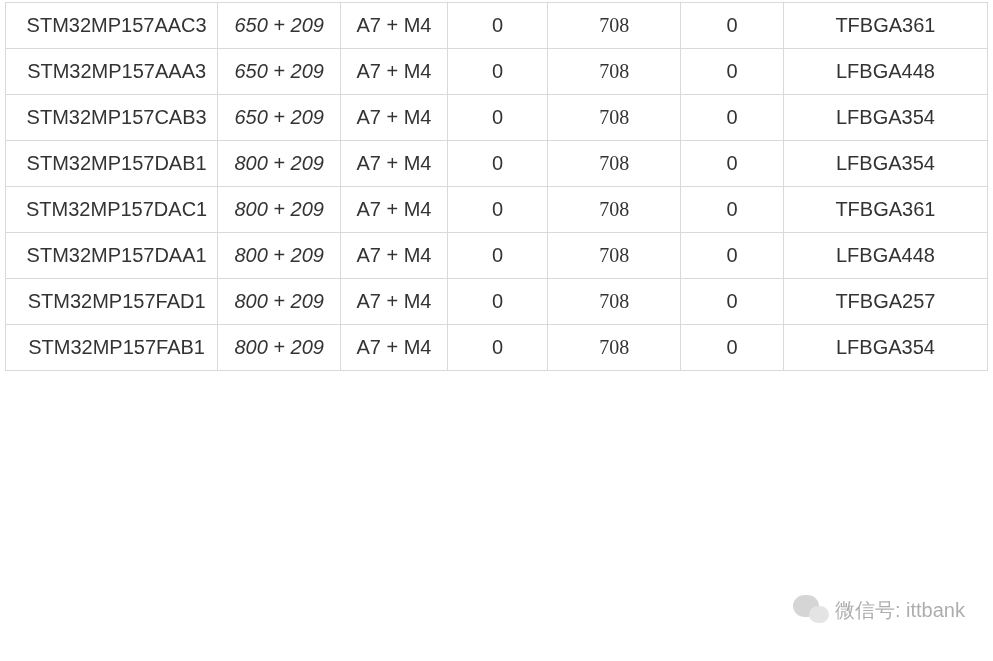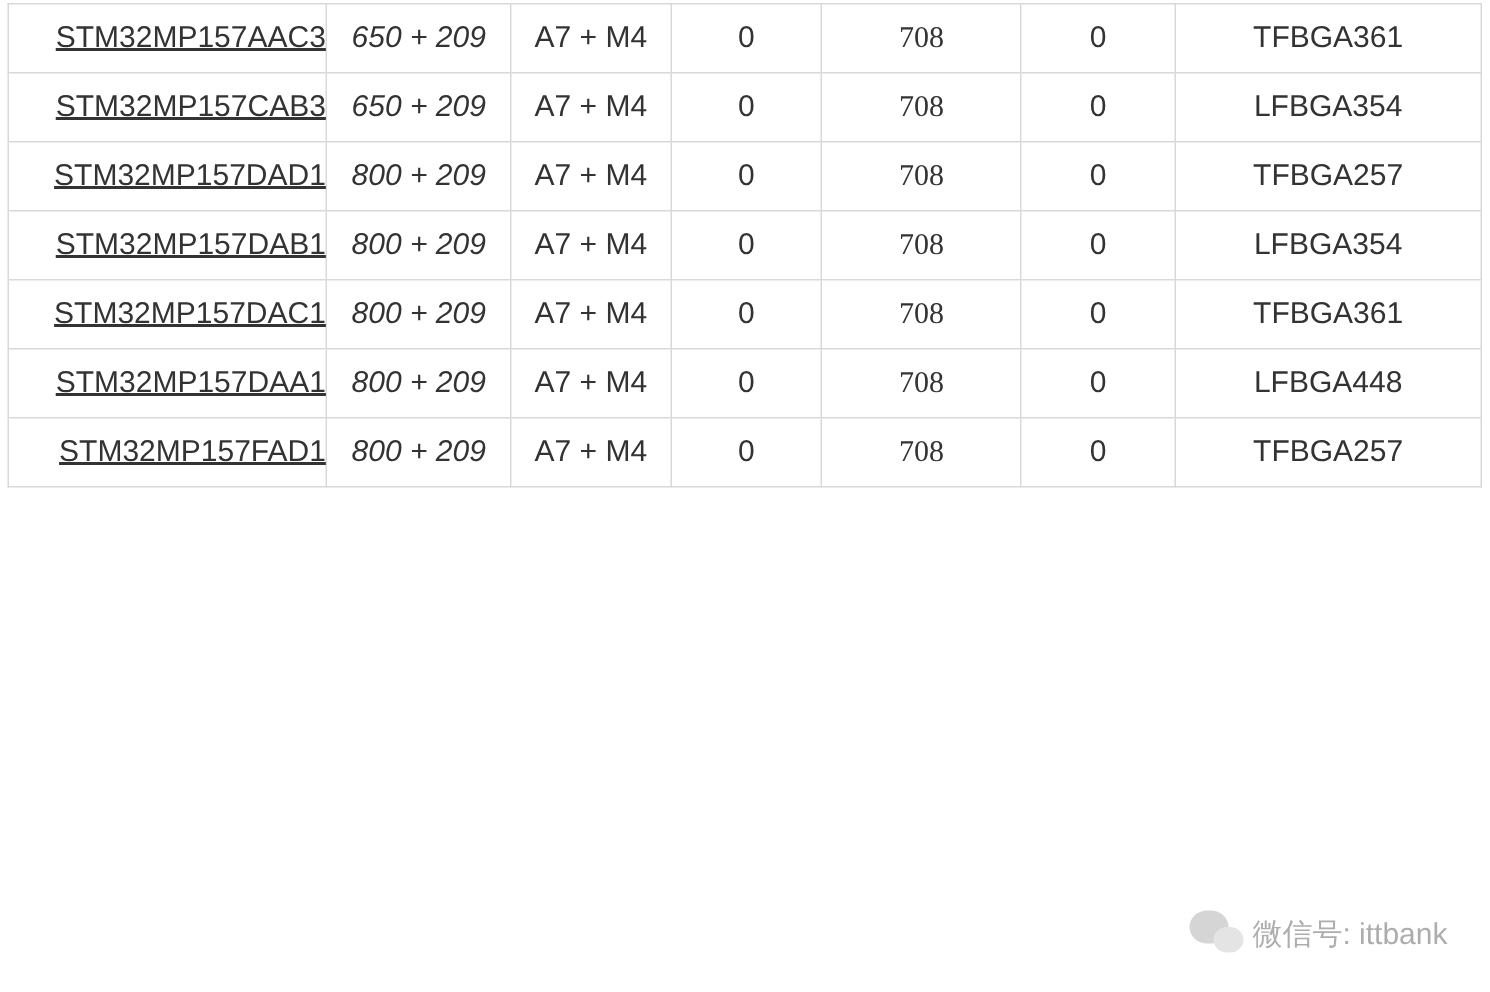--- a/index.html
+++ b/index.html
@@ -23,36 +23,35 @@
     border: 1px solid #d9d9d9;
     height: 45px;
     text-align: center;
     font-size: 20px;
     color: #333;
     vertical-align: middle;
     padding: 0;
   }
   td.part-col {
     padding-left: 10px;
-    text-align: right;
+    text-align: center;
     width: 198px;
-    text-decoration: underline;
   }
   td.freq-col { width: 120px; font-style: italic; }
   td.core-col { width: 104px; }
   td.zero1-col { width: 98px; }
   td.val-col { width: 130px; font-family: Liberation Serif, serif; }
   td.zero2-col { width: 100px; }
   td.pkg-col { width: 200px; }
 
   
   .watermark {
     position: absolute;
     right: 28px;
-    bottom: 24px;
+    bottom: 36px;
     display: flex;
     align-items: center;
     opacity: 0.55;
     pointer-events: none;
     font-size: 20px;
     color: #6b6b6b;
     gap: 6px;
     font-family: "Microsoft YaHei", sans-serif;
   }
   .watermark .wechat-icon {
@@ -103,36 +102,36 @@
       <tr>
         <td class="part-col">STM32MP157AAC3</td>
         <td class="freq-col">650 + 209</td>
         <td class="core-col">A7 + M4</td>
         <td class="zero1-col">0</td>
         <td class="val-col">708</td>
         <td class="zero2-col">0</td>
         <td class="pkg-col">TFBGA361</td>
       </tr>
       <tr>
+        <td class="part-col">STM32MP157AAA3</td>
+        <td class="freq-col">650 + 209</td>
+        <td class="core-col">A7 + M4</td>
+        <td class="zero1-col">0</td>
+        <td class="val-col">708</td>
+        <td class="zero2-col">0</td>
+        <td class="pkg-col">LFBGA448</td>
+      </tr>
+      <tr>
         <td class="part-col">STM32MP157CAB3</td>
         <td class="freq-col">650 + 209</td>
         <td class="core-col">A7 + M4</td>
         <td class="zero1-col">0</td>
         <td class="val-col">708</td>
         <td class="zero2-col">0</td>
         <td class="pkg-col">LFBGA354</td>
-      </tr>
-      <tr>
-        <td class="part-col">STM32MP157DAD1</td>
-        <td class="freq-col">800 + 209</td>
-        <td class="core-col">A7 + M4</td>
-        <td class="zero1-col">0</td>
-        <td class="val-col">708</td>
-        <td class="zero2-col">0</td>
-        <td class="pkg-col">TFBGA257</td>
       </tr>
       <tr>
         <td class="part-col">STM32MP157DAB1</td>
         <td class="freq-col">800 + 209</td>
         <td class="core-col">A7 + M4</td>
         <td class="zero1-col">0</td>
         <td class="val-col">708</td>
         <td class="zero2-col">0</td>
         <td class="pkg-col">LFBGA354</td>
       </tr>
@@ -156,20 +155,29 @@
       </tr>
       <tr>
         <td class="part-col">STM32MP157FAD1</td>
         <td class="freq-col">800 + 209</td>
         <td class="core-col">A7 + M4</td>
         <td class="zero1-col">0</td>
         <td class="val-col">708</td>
         <td class="zero2-col">0</td>
         <td class="pkg-col">TFBGA257</td>
       </tr>
+      <tr>
+        <td class="part-col">STM32MP157FAB1</td>
+        <td class="freq-col">800 + 209</td>
+        <td class="core-col">A7 + M4</td>
+        <td class="zero1-col">0</td>
+        <td class="val-col">708</td>
+        <td class="zero2-col">0</td>
+        <td class="pkg-col">LFBGA354</td>
+      </tr>
     </tbody>
 </table>
 
 <div class="watermark">
   <span class="wechat-icon">
     <span class="bubble-big"></span>
     <span class="bubble-small"></span>
   </span>
   <span>微信号: ittbank</span>
 </div>

